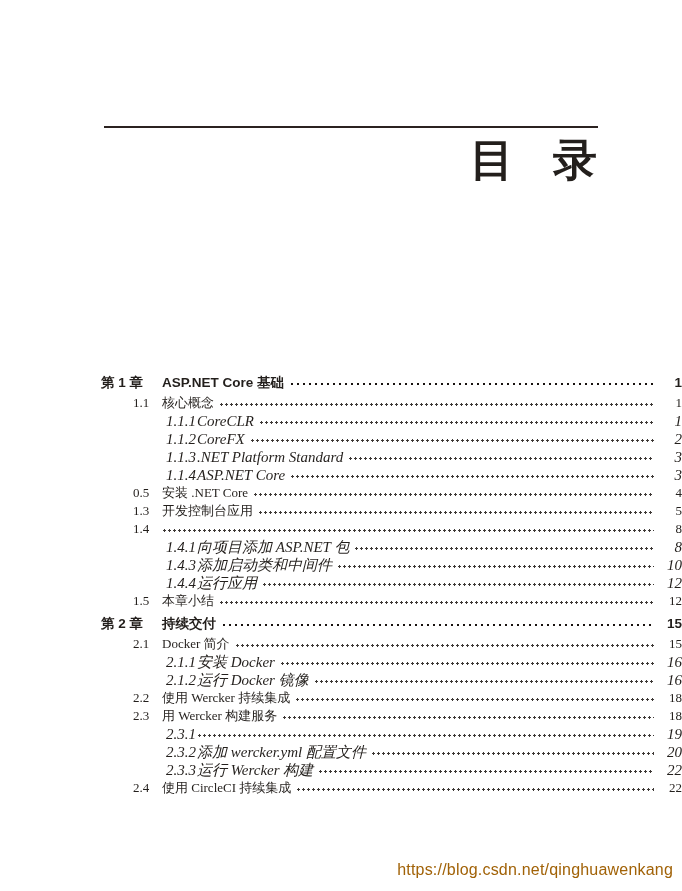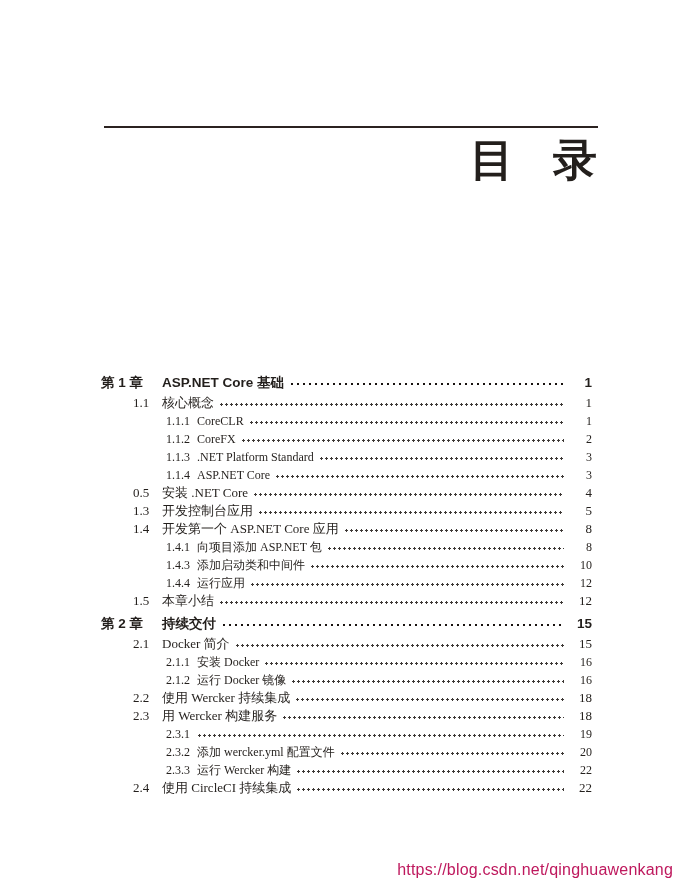--- a/index.html
+++ b/index.html
@@ -41,21 +41,20 @@
     position: absolute;
     left: 0;
     right: 0;
     top: 369px;
   }
   .toc-row {
     display: flex;
     align-items: baseline;
     height: 18px;
     line-height: 18px;
-    margin-right: 90px;
     white-space: nowrap;
   }
   .toc-row .num {
     flex: none;
   }
   .toc-row .title {
     flex: none;
     padding-right: 5px;
   }
   .toc-row .leader {
@@ -88,30 +87,31 @@
   }
   
   .toc-row.section {
     margin-left: 133px;
     font-size: 13px;
   }
   .toc-row.section .num { width: 29px; }
   
   .toc-row.sub {
     margin-left: 166px;
-    font-size: 12px;
+    font-size: 15px;
+    font-style: italic;
   }
   .toc-row.sub .num { width: 31px; }
   .watermark {
     position: absolute;
     right: 9px;
     bottom: 12px;
     font-family: "Liberation Sans", "DejaVu Sans", sans-serif;
     font-size: 16px;
-    color: #be185d;
+    color: #a16207;
     letter-spacing: 0.2px;
   }
 </style>
 </head>
 <body>
 
 <div class="page">
 
   <div class="top-rule"></div>
 
@@ -164,21 +164,20 @@
     <span class="pagenum">4</span>
   </div>
       <div class="toc-row section">
     <span class="num">1.3</span>
     <span class="title">开发控制台应用</span>
     <span class="leader"></span>
     <span class="pagenum">5</span>
   </div>
       <div class="toc-row section">
     <span class="num">1.4</span>
-    <span class="title">开发第一个 ASP.NET Core 应用</span>
     <span class="leader"></span>
     <span class="pagenum">8</span>
   </div>
       <div class="toc-row sub">
     <span class="num">1.4.1</span>
     <span class="title">向项目添加 ASP.NET 包</span>
     <span class="leader"></span>
     <span class="pagenum">8</span>
   </div>
       <div class="toc-row sub">

